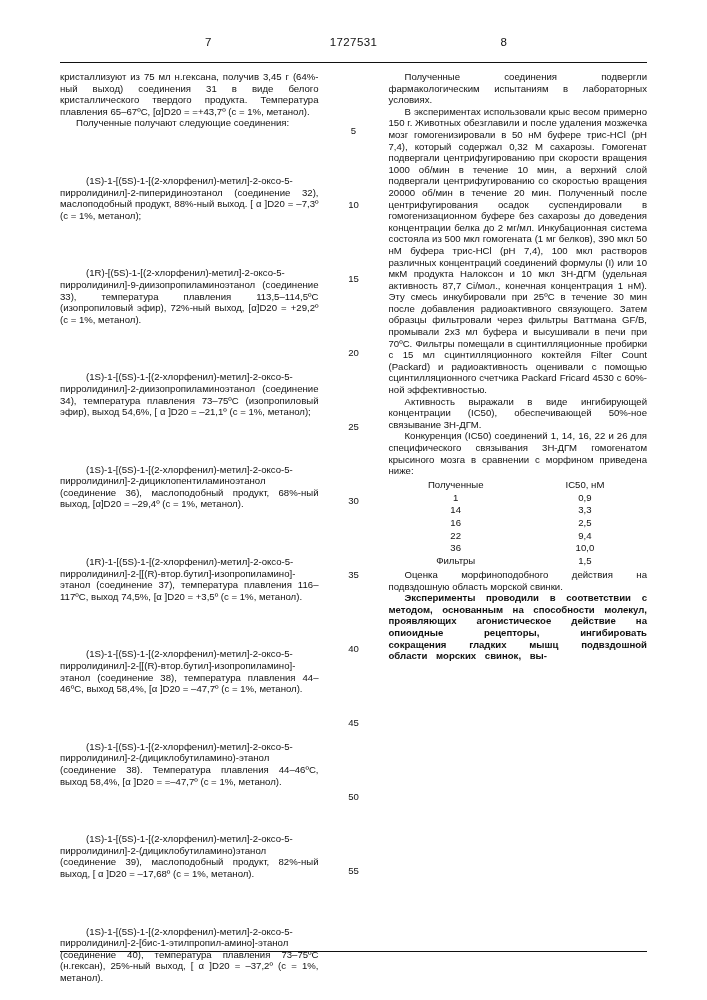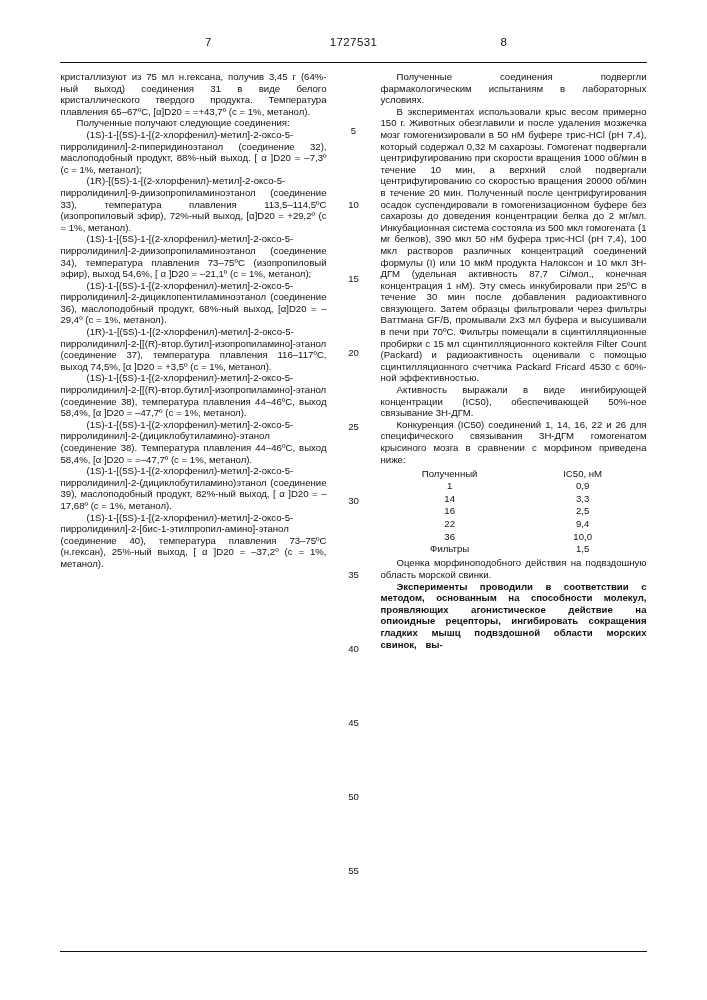--- a/index.html
+++ b/index.html
@@ -54,22 +54,21 @@
     position: absolute;
     left: 60px;
     right: 60px;
     bottom: 48px;
     margin: 0;
   }
   
   .columns {
     position: relative;
     display: flex;
-    gap: 0px;
-    justify-content: center;
+    gap: 8px;
   }
   .col {
     width: 266px;
     font-size: 9.6px;
     line-height: 11.6px;
     text-align: justify;
     text-justify: inter-word;
     hyphens: auto;
   }
   .col.left { padding-right: 15px; }
@@ -85,21 +84,21 @@
     width: 24px;
     text-align: center;
     font-size: 9.6px;
     color: #111;
   }
   p {
     margin: 0;
     text-indent: 16px;
   }
   p.noindent { text-indent: 0; }
-  p.deep { text-indent: 26px; }
+  p.deep { text-indent: 26px; margin-top: 46px; }
   .tbl {
     margin: 2px 0 2px 0;
     width: 100%;
     border-collapse: collapse;
     font-size: 9.6px;
   }
   .tbl th, .tbl td {
     padding: 0.5px 2px;
     font-weight: normal;
     text-align: center;
@@ -154,21 +153,21 @@
 
     <div class="col right">
       <p>Полученные соединения подвергли фармакологическим испытаниям в лабораторных условиях.</p>
       <p>В экспериментах использовали крыс весом примерно 150 г. Животных обезглавили и после удаления мозжечка мозг гомогенизировали в 50 нМ буфере трис-HCl (рН 7,4), который содержал 0,32 М сахарозы. Гомогенат подвергали центрифугированию при скорости вращения 1000 об/мин в течение 10 мин, а верхний слой подвергали центрифугированию со скоростью вращения 20000 об/мин в течение 20 мин. Полученный после центрифугирования осадок суспендировали в гомогенизационном буфере без сахарозы до доведения концентрации белка до 2 мг/мл. Инкубационная система состояла из 500 мкл гомогената (1 мг белков), 390 мкл 50 нМ буфера трис-HCl (рН 7,4), 100 мкл растворов различных концентраций соединений формулы (I) или 10 мкМ продукта Налоксон и 10 мкл 3H-ДГМ (удельная активность 87,7 Ci/мол., конечная концентрация 1 нМ). Эту смесь инкубировали при 25ºС в течение 30 мин после добавления радиоактивного связующего. Затем образцы фильтровали через фильтры Ваттмана GF/B, промывали 2x3 мл буфера и высушивали в печи при 70ºС. Фильтры помещали в сцинтилляционные пробирки с 15 мл сцинтилляционного коктейля Filter Count (Packard) и радиоактивность оценивали с помощью сцинтилляционного счетчика Packard Fricard 4530 с 60%-ной эффективностью.</p>
       <p>Активность выражали в виде ингибирующей концентрации (IC50), обеспечивающей 50%-ное связывание 3H-ДГМ.</p>
       <p>Конкуренция (IC50) соединений 1, 14, 16, 22 и 26 для специфического связывания 3H-ДГМ гомогенатом крысиного мозга в сравнении с морфином приведена ниже:</p>
 
       <table class="tbl">
         <thead>
           <tr>
-            <th class="c1">Полученный</th>
+            <th class="c1">Полученные</th>
             <th class="c2">IC50, нМ</th>
           </tr>
         </thead>
         <tbody>
           <tr>
             <td class="c1">1</td>
             <td class="c2">0,9</td>
           </tr>
           <tr>
             <td class="c1">14</td>

